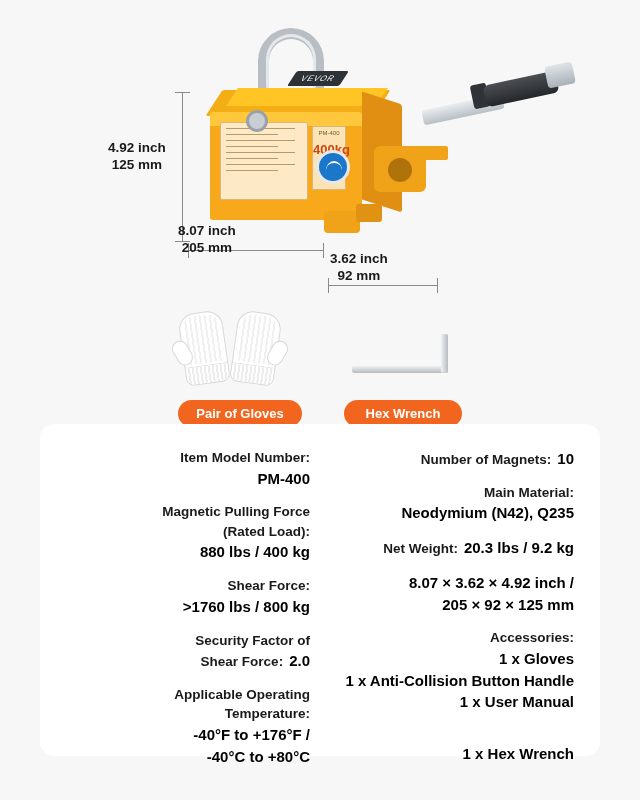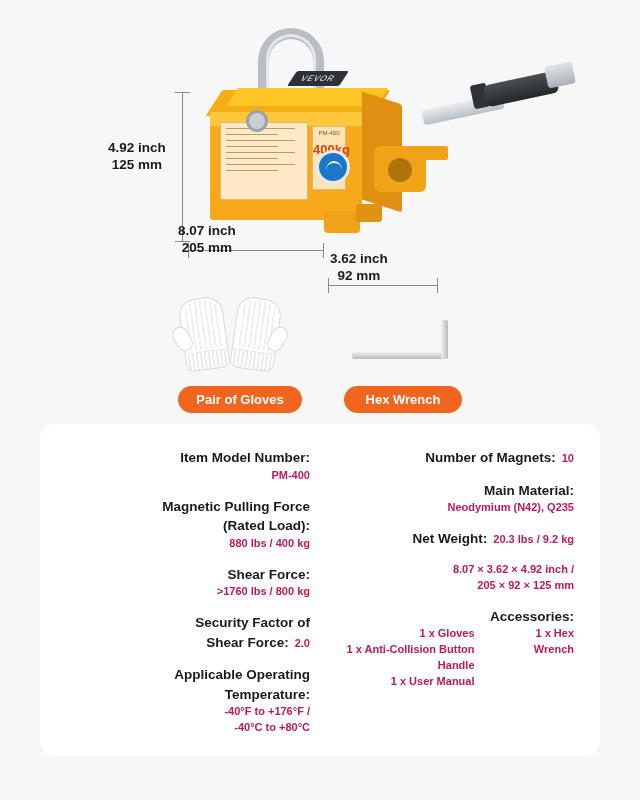--- a/index.html
+++ b/index.html
@@ -182,21 +182,21 @@
     transform: rotate(-12deg);
   }
   .collar {
     position: absolute; left: 276px; top: 56px;
     width: 16px; height: 24px;
     background: #2f3337; border-radius: 3px;
     transform: rotate(-12deg);
   }
 
   
-  .accessories { position: absolute; left: 0; top: 290px; width: 540px; height: 130px; }
+  .accessories { position: absolute; left: 0; top: 304px; width: 540px; height: 130px; }
 
   .glove-pair { position: absolute; left: 182px; top: 8px; width: 110px; height: 78px; }
   .glove {
     position: absolute; width: 44px; height: 72px;
     background: #ffffff; border: 1px solid #d8d8d8;
     border-radius: 16px 16px 8px 8px;
   }
   .glove .cuff {
     position: absolute; bottom: 0; left: 0; width: 100%; height: 18px;
     background: repeating-linear-gradient(90deg,#ffffff 0 2px,#ececec 2px 4px);
@@ -254,28 +254,28 @@
   .col { width: 50%; text-align: right; }
   .col.left { padding-left: 42px; }
   .spec { margin-bottom: 13px; }
   .spec .k {
     font-size: 13.5px;
     font-weight: bold;
     color: #1a1a1a;
     line-height: 1.45;
   }
   .spec .v {
-    font-size: 11px;
+    font-size: 15px;
     font-weight: bold;
-    color: #be185d;
+    color: #000000;
     line-height: 1.45;
   }
   .spec .inline { display: inline; }
   .spec .inline.v { margin-left: 6px; }
-  .acc-grid { display: flex; gap: 30px; }
+  .acc-grid { display: flex; gap: 30px; flex-direction: column; }
 </style>
 </head>
 <body>
 
 <div class="page">
 
   <div class="hero">
 
     <div class="mline v" style="left:182px; top:92px; height:150px;"></div>
     <div class="tick" style="left:175px; top:92px; width:15px; height:1px;"></div>

